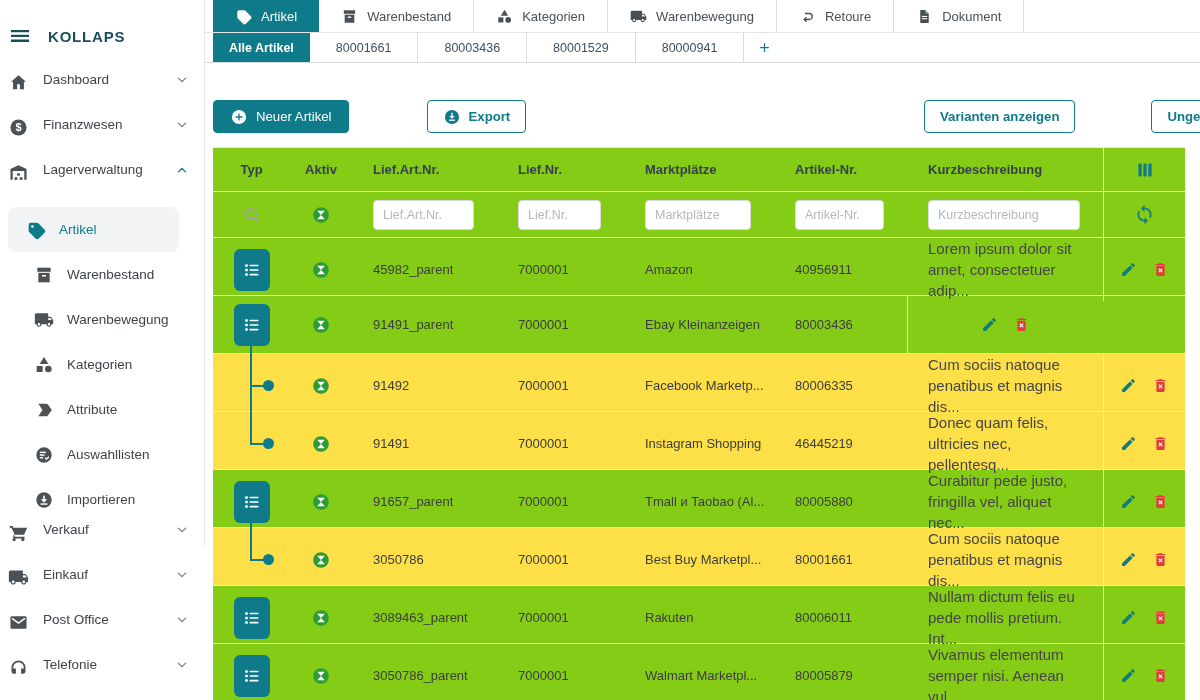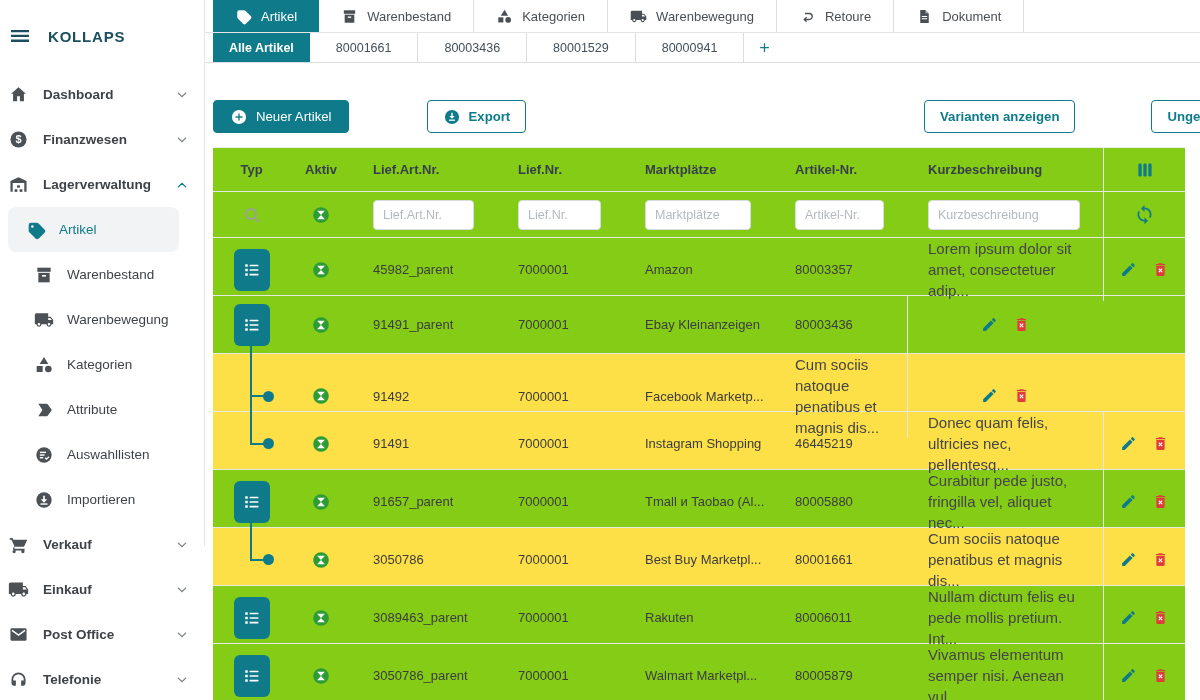--- a/index.html
+++ b/index.html
@@ -5,21 +5,21 @@
   * { margin:0; padding:0; box-sizing:border-box; }
   html,body { width:1200px; height:700px; overflow:hidden; background:#fff;
     font-family:"Liberation Sans", sans-serif; }
   .app { display:flex; width:1200px; height:700px; }
 
   
   .sidebar { width:205px; height:546px; background:#fff; border-right:1px solid #e4e6e8; flex:none; }
   .logo-row { height:72px; display:flex; align-items:center; padding-left:8px; }
   .logo-row .ham { width:24px; height:24px; color:#1b4f5e; }
   .logo-text { margin-left:16px; font-size:15px; font-weight:700; letter-spacing:.8px; color:#1b4f5e; }
-  .nav-item { height:45px; display:flex; align-items:center; padding:0 14px 0 8px; cursor:pointer;font-weight:bold; }
+  .nav-item { height:45px; display:flex; padding:0 14px 0 8px; cursor:pointer; }
   .nav-item .ic { width:21px; height:21px; color:#4c5156; flex:none; }
   .nav-item .lbl { margin-left:14px; font-size:13.5px; color:#3f4348; flex:1; }
   .nav-item .chev { width:16px; height:16px; color:#7d8287; }
   .nav-item.expanded .chev { color:#0f7b8a; transform:rotate(180deg); }
   .sub-item { height:45px; display:flex; align-items:center; padding-left:26px; margin:0 25px 0 8px; border-radius:8px; cursor:pointer; }
   .sub-item .ic { width:20px; height:20px; color:#4c5156; flex:none; }
   .sub-item .lbl { margin-left:13px; font-size:13.5px; color:#3f4348; }
   .sub-item.active { background:#f1f3f4; padding-left:18px; }
   .sub-item.active .ic, .sub-item.active .lbl { color:#0f7b8a; }
 
@@ -487,21 +487,21 @@
               </button>
             </div>
           <div class="td cen">
               <svg class="ico-active">
                 <use href="#s-active"></use>
               </svg>
             </div>
           <div class="td pad">45982_parent</div>
           <div class="td pad">7000001</div>
           <div class="td pad">Amazon</div>
-          <div class="td pad">80003357</div>
+          <div class="td pad">40956911</div>
           <div class="td pad kurz">Lorem ipsum dolor sit amet, consectetuer adip...</div>
           <div class="td c-act">
             <button class="act-btn"><svg class="ic edit">
                   <use href="#s-pencil"></use>
                 </svg></button>
             <button class="act-btn"><svg class="ic del">
                   <use href="#s-trash"></use>
                 </svg></button>
           </div>
         </div>
@@ -541,20 +541,21 @@
               <i class="conn-dot"></i>
             </div>
           <div class="td cen">
               <svg class="ico-active">
                 <use href="#s-active"></use>
               </svg>
             </div>
           <div class="td pad">91492</div>
           <div class="td pad">7000001</div>
           <div class="td pad">Facebook Marketp...</div>
+          <div class="td pad">80006335</div>
           <div class="td pad kurz">Cum sociis natoque penatibus et magnis dis...</div>
           <div class="td c-act">
             <button class="act-btn"><svg class="ic edit">
                   <use href="#s-pencil"></use>
                 </svg></button>
             <button class="act-btn"><svg class="ic del">
                   <use href="#s-trash"></use>
                 </svg></button>
           </div>
         </div>

